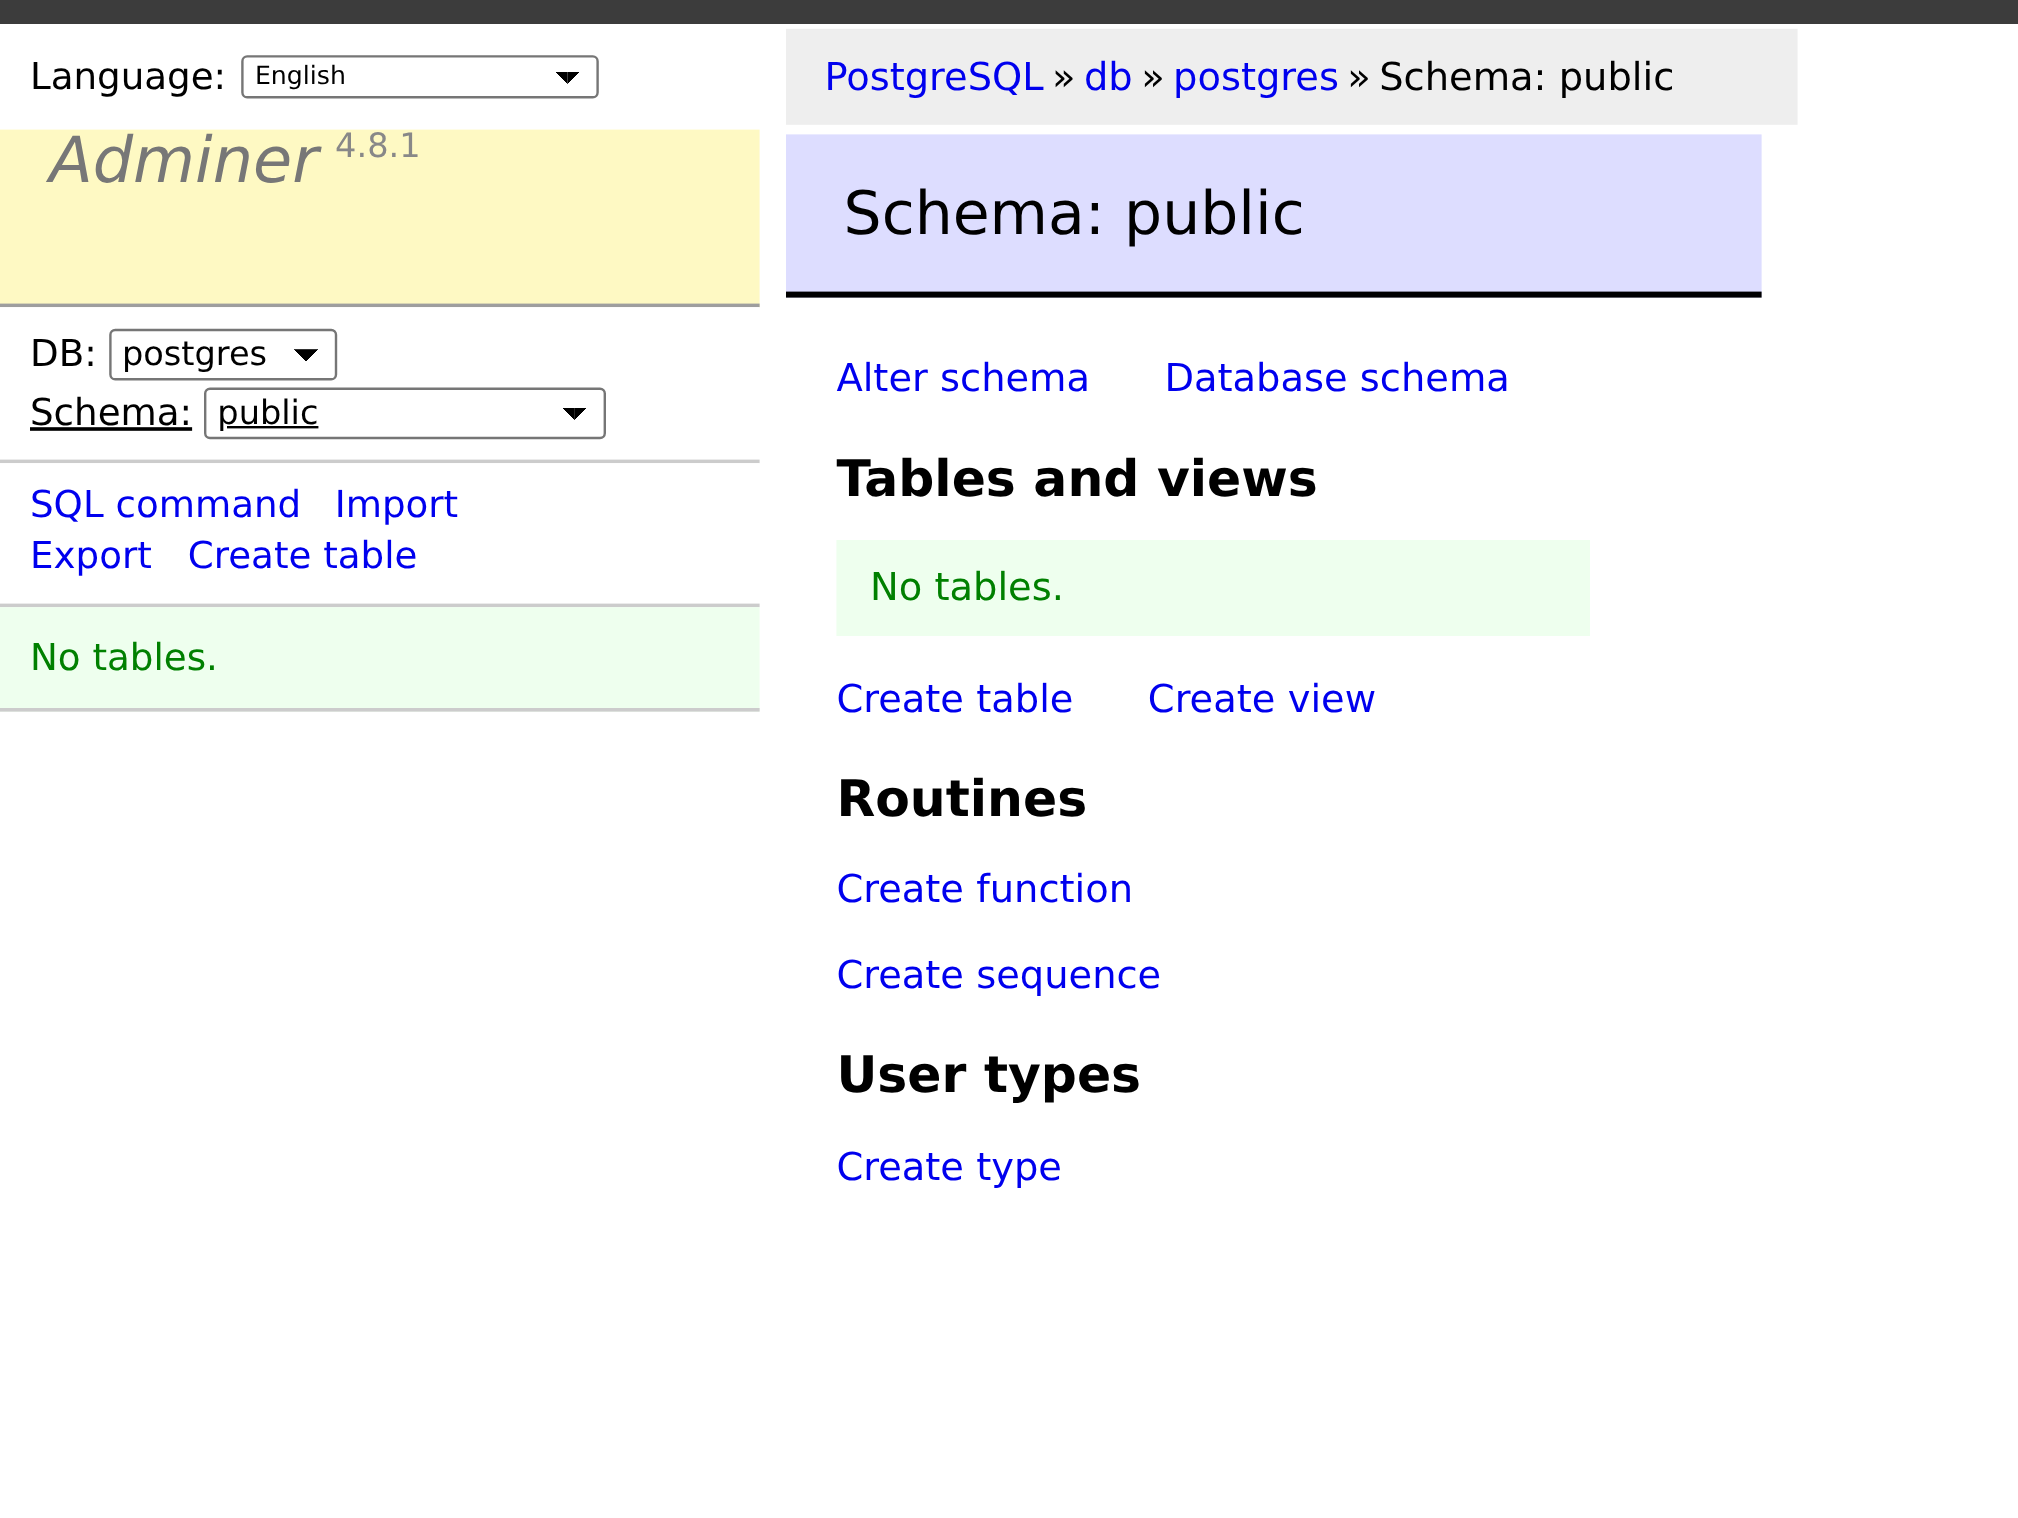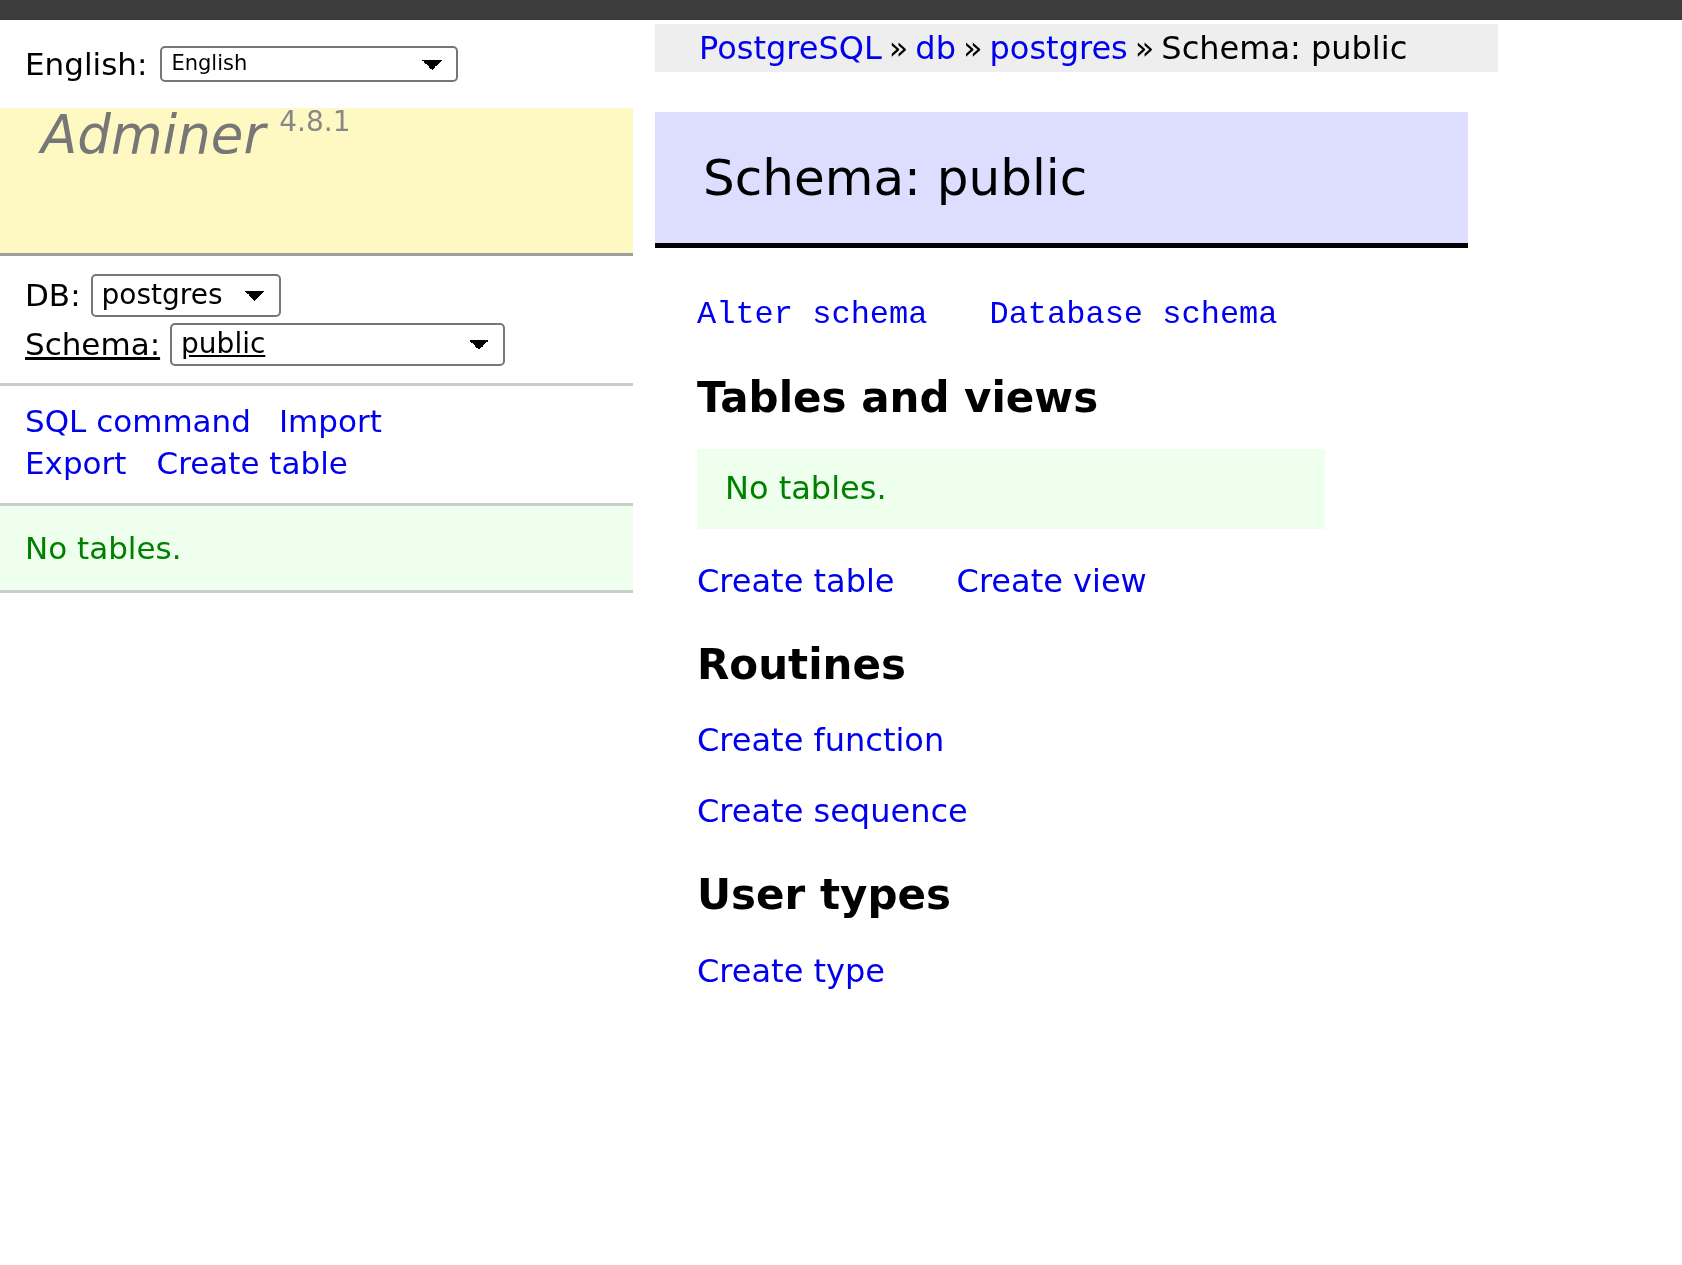--- a/index.html
+++ b/index.html
@@ -62,25 +62,25 @@
     background-repeat: no-repeat;
   }
   #lang-select { width: 298px; }
 
   
   #breadcrumb {
     position: absolute;
     top: 24px;
     left: 655px;
     width: 843px;
-    height: 48px;
+    height: 80px;
     background: #eeeeee;
     display: flex;
     align-items: center;
-    padding-left: 44px;
+    padding-left: 32px;
     font-size: 32px;
     color: #000;
     white-space: nowrap;
   }
   #breadcrumb a {
     color: #0000ee;
     text-decoration: none;
   }
   .bc-sep { margin: 0 7px; color: #000; }
 
@@ -177,21 +177,20 @@
     font-weight: normal;
     color: #000;
     margin: 0;
   }
   #main-body { padding: 0 0 0 42px; }
 
   .toplinks {
     margin-top: 48px;
     display: flex;
     align-items: baseline;
-    font-family: Liberation Mono, monospace;
   }
   .toplinks a {
     font-size: 32px;
     color: #0000ee;
     text-decoration: none;
     white-space: nowrap;
   }
   .toplinks .gap { width: 62px; display: inline-block; }
 
   h3.section {
@@ -222,21 +221,21 @@
     font-size: 32px;
     color: #008000;
   }
 </style>
 </head>
 <body>
 
 <div id="topbar"></div>
 
 <div id="lang-row">
-  <span class="lang-label">English:</span>
+  <span class="lang-label">Language:</span>
   <select class="sel" id="lang-select">
     <option>English</option>
   </select>
 </div>
 
 <div id="breadcrumb">
   <a href="#">PostgreSQL</a>
   <span class="bc-sep">»</span>
   <a href="#">db</a>
   <span class="bc-sep">»</span>

